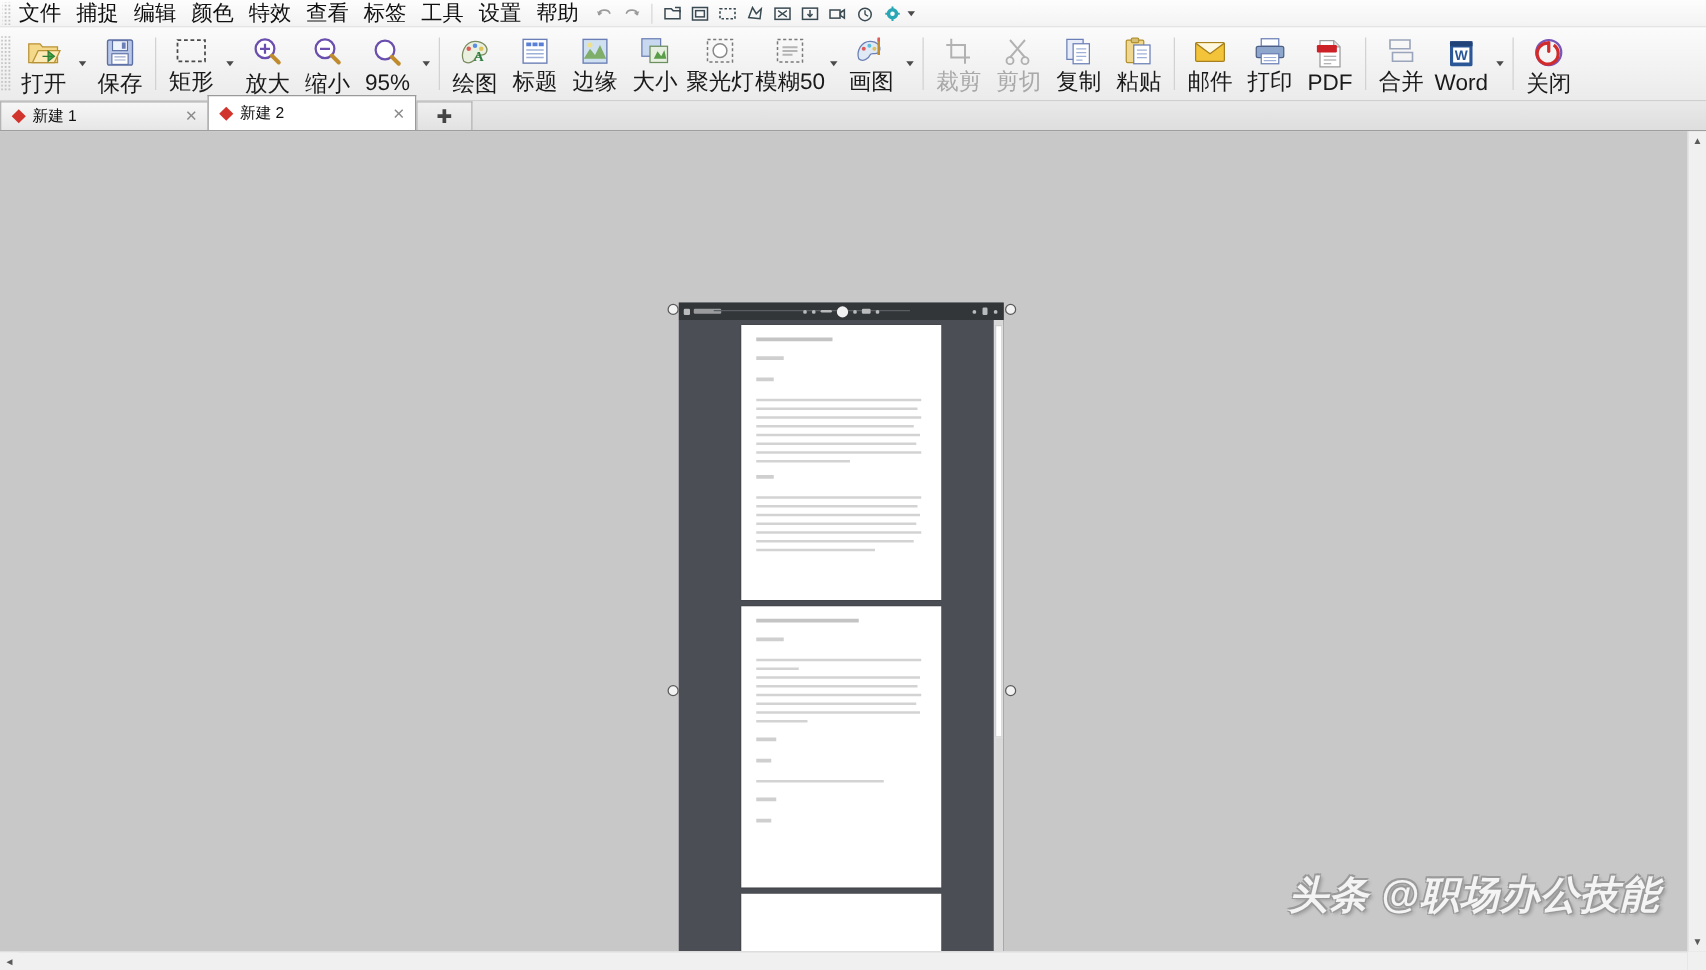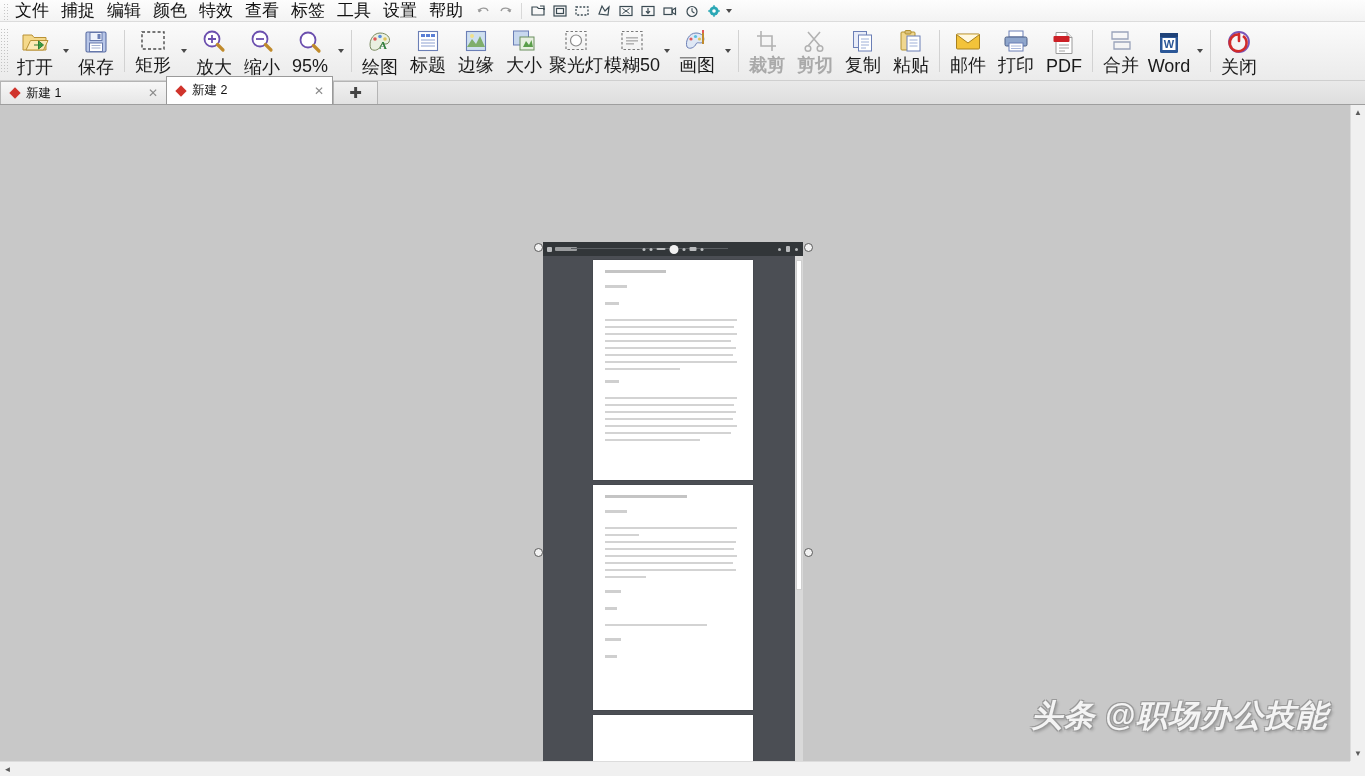--- a/index.html
+++ b/index.html
@@ -102,21 +102,21 @@
   }
   .tbtn {
     width: 48px; height: 54px;
     display:flex; flex-direction:column; align-items:center; justify-content:flex-start;
     padding-top: 4px;
     cursor: default; border: 1px solid transparent; border-radius:3px;
     flex: none;
   }
   .tbtn .ic { height:30px; display:flex; align-items:center; justify-content:center; }
   .tbtn .lb { font-size:18px; color:#1a1a1a; margin-top:0px; white-space:nowrap; }
-  .tbtn.disabled .lb { color:#a9a9a9;font-weight:bold; }
+  .tbtn.disabled .lb { color:#a9a9a9; }
   .tbtn.disabled .ic { opacity:.42; filter: grayscale(1); }
   .tdrop {
     width: 13px; height:54px; display:flex; align-items:center; justify-content:center;
     cursor: default; flex:none;
   }
   .tsep { width:1px; height:42px; background:#d2d2d2; margin:0 4px; flex:none; }
   .tb-wide { width: 56px; }
 
   
   .tabstrip {

